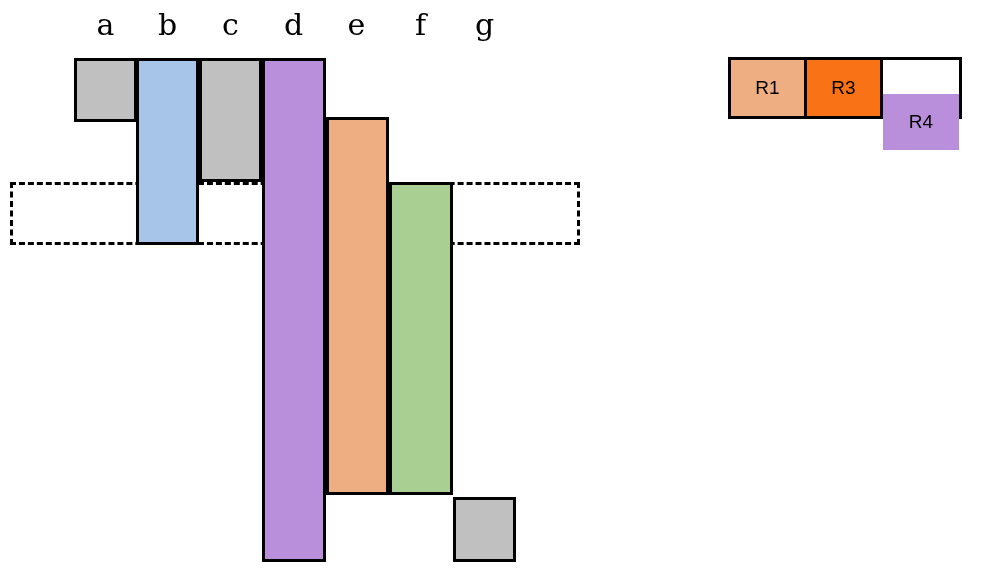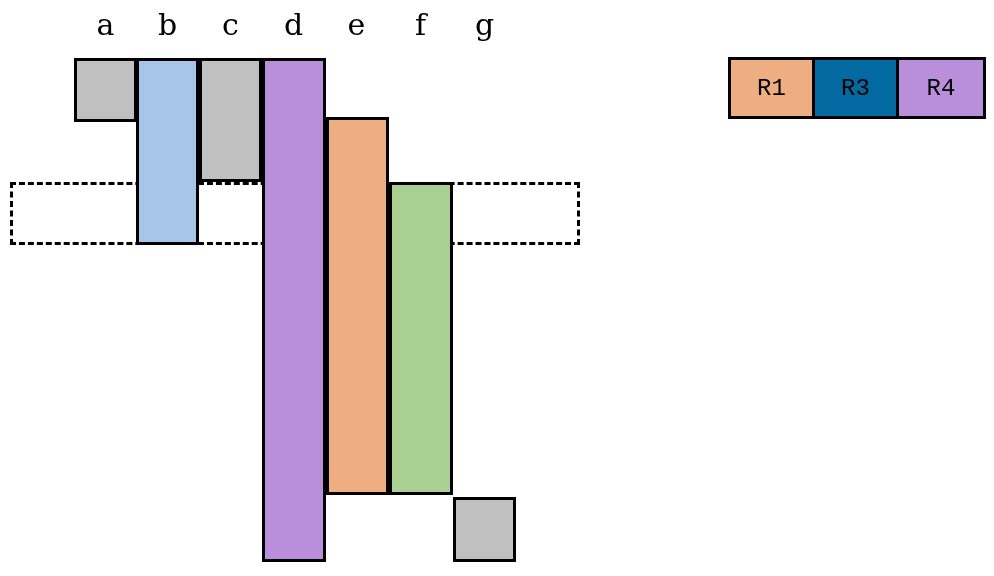--- a/index.html
+++ b/index.html
@@ -57,27 +57,27 @@
     left: 728px;
     top: 57px;
     height: 62px;
     display: flex;
     box-sizing: border-box;
     border: 3px solid #000000;
     background: #ffffff;
   }
   .legend-cell {
     box-sizing: border-box;
-    width: 84px;
+    width: 76px;
     height: 100%;
     display: flex;
     align-items: center;
     justify-content: center;
-    font-family: Liberation Mono, monospace;
-    font-size: 24px;
+    font-family: Liberation Sans, sans-serif;
+    font-size: 19px;
     color: #000000;
     border-right: 3px solid #000000;
   }
   .legend-cell:last-child {
     border-right: none;
   }
 </style>
 </head>
 <body>
 
@@ -97,17 +97,17 @@
 
   <div class="dashed-rect" style="left:10px; top:182px; width:570px; height:63px;"></div>
 
   <div class="bar" style="left:136px; top:58px;  width:63px;  height:187px; background:#a6c5e8;"></div>
   <div class="bar" style="left:262px; top:58px;  width:64px;  height:504px; background:#b98eda;"></div>
   <div class="bar" style="left:326px; top:117px; width:63px;  height:378px; background:#eeae81;"></div>
   <div class="bar" style="left:389px; top:182px; width:64px;  height:313px; background:#a9cf92;"></div>
 
   <div id="legend">
     <div class="legend-cell" style="background:#eeae81;">R1</div>
-    <div class="legend-cell" style="background:#0369a1;">R3</div>
-    <div class="legend-cell" style="background:#b98eda;">R4</div>
+    <div class="legend-cell" style="background:#f97316;">R3</div>
+    <div class="legend-cell" style="background:#b98eda;margin-top:34px;">R4</div>
   </div>
 
 </div>
 
 </body></html>

